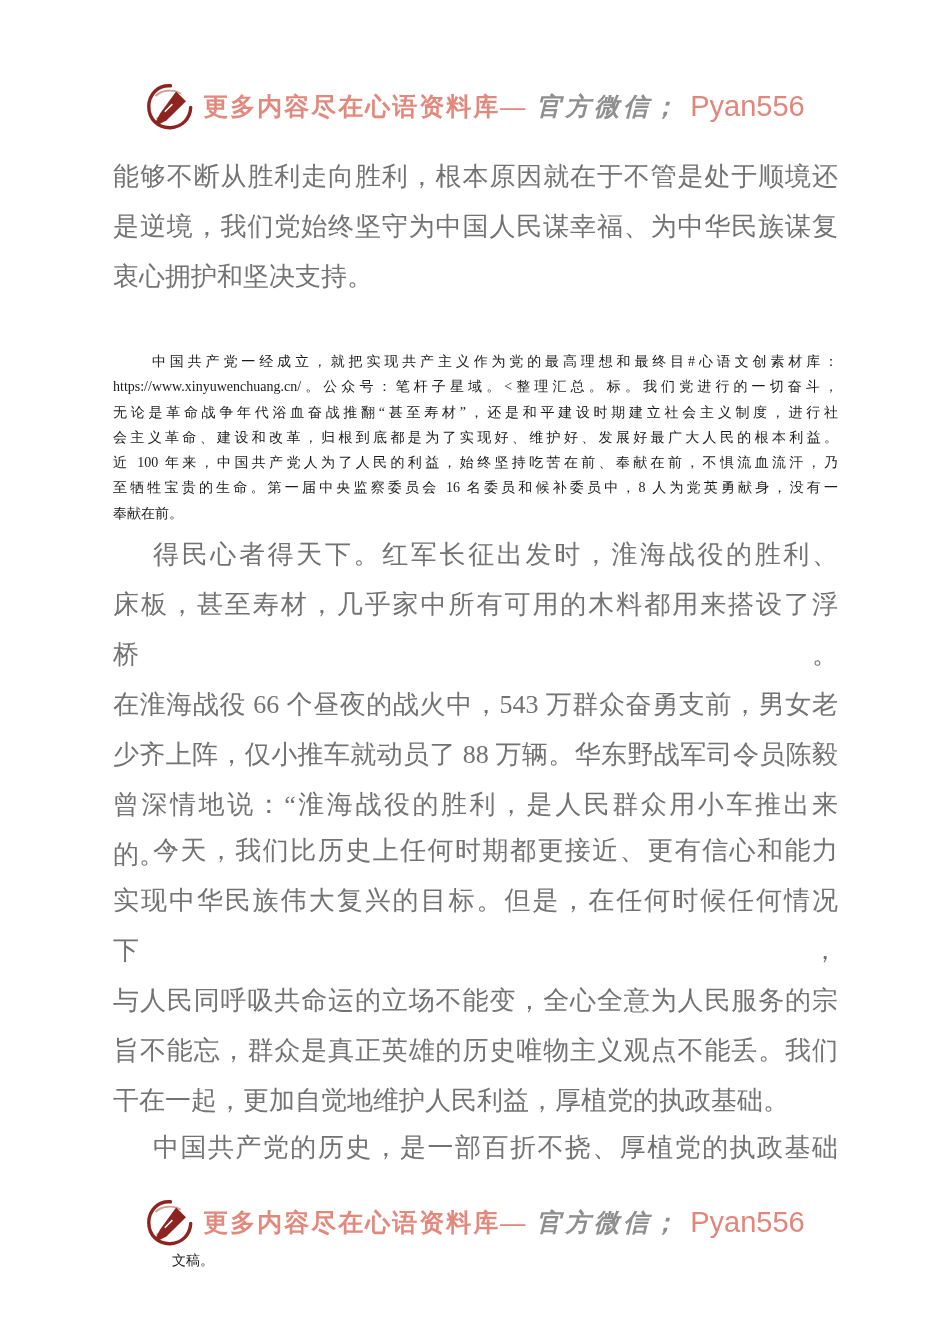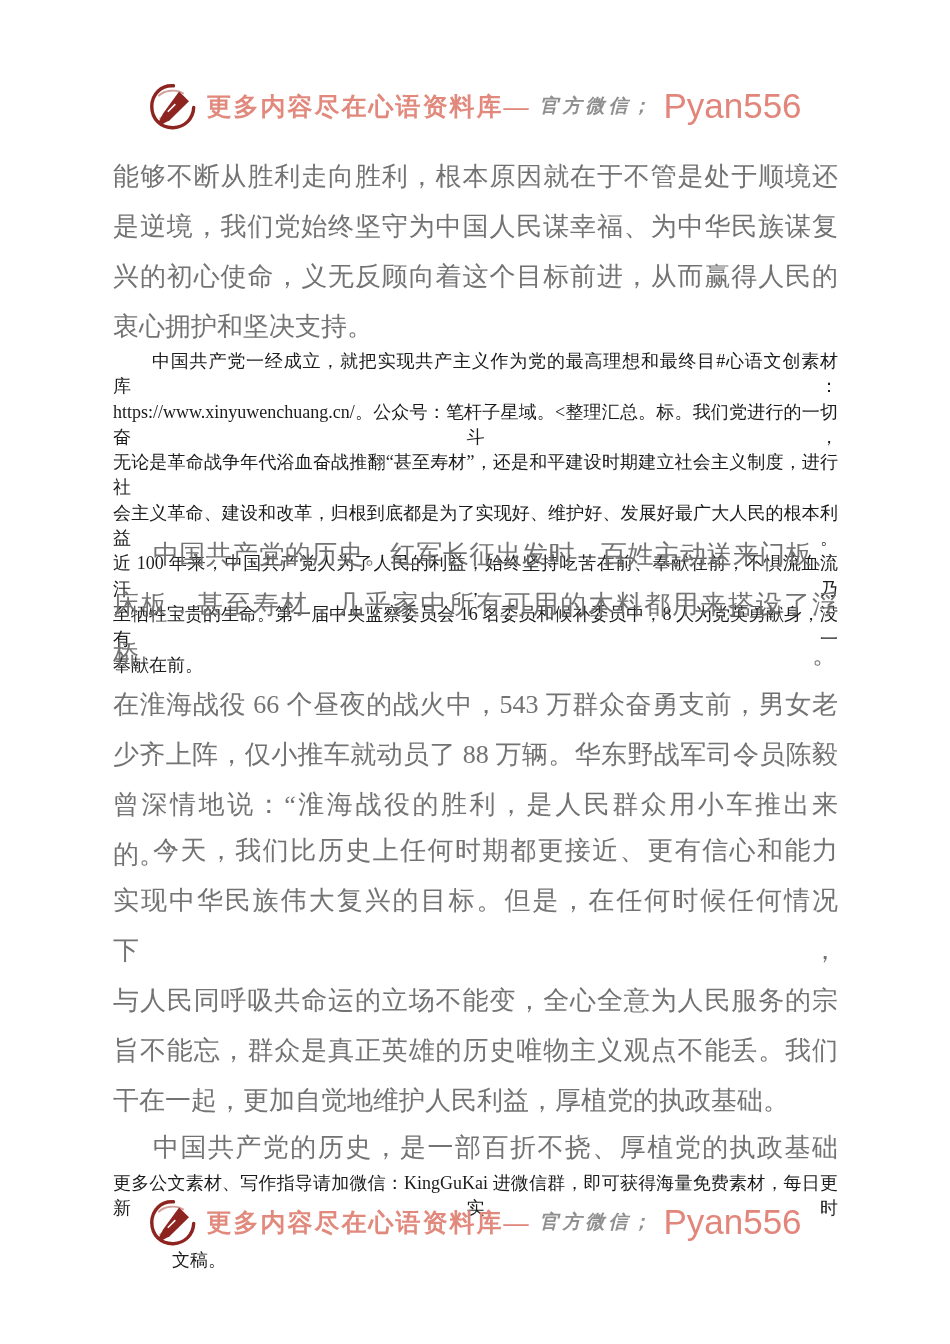--- a/index.html
+++ b/index.html
@@ -18,35 +18,35 @@
   }
   .banner-header{top:80px;}
   .banner-footer{top:1196px;}
   .logo{width:49px;height:49px;flex:0 0 auto;}
   .banner .cn{
     font-family:"Liberation Serif","DejaVu Serif",serif;
     font-size:25px;font-weight:700;color:#e2897d;letter-spacing:2px;white-space:nowrap;
   }
   .banner .wx{
     font-family:"DejaVu Serif","Liberation Serif",serif;
-    font-size:19px;font-weight:600;font-style:italic;color:#8f8f8f;
+    font-size:25px;font-weight:600;font-style:italic;color:#8f8f8f;
     letter-spacing:4px;white-space:nowrap;text-align:center;
   }
   .banner .wid{
     font-family:"Liberation Sans","DejaVu Sans",sans-serif;
-    font-size:35px;font-weight:400;color:#e2857a;white-space:nowrap;
+    font-size:29px;font-weight:400;color:#e2857a;white-space:nowrap;
   }
   
   .blk{position:absolute;left:113px;width:725px;}
   .line-lg{
     font-size:26px;line-height:50px;color:#737373;
     text-align:justify;white-space:nowrap0;
   }
   .line-sm{
-    font-size:18px;line-height:25.3px;color:#1b1b1b;
+    font-size:14px;line-height:25.3px;color:#1b1b1b;
     text-align:justify;
   }
   .full{text-align-last:justify;}
   .last{text-align-last:left;}
   .ind-lg{text-indent:40px;}
   .ind-sm{text-indent:39px;}
   .blk-p1{top:152px;}
   .blk-sm{top:349px;}
   .blk-p2{top:530px;}
   .blk-p3{top:826px;}
@@ -68,58 +68,54 @@
       <line x1="29" y1="23.5" x2="21" y2="31.5" stroke="#ffffff" stroke-width="1.6"></line>
     </svg>
     <span class="cn">更多内容尽在心语资料库—</span>
     <span class="wx">官方微信；</span>
     <span class="wid">Pyan556</span>
   </div>
 
   <div class="blk blk-p1">
     <div class="line-lg full">能够不断从胜利走向胜利，根本原因就在于不管是处于顺境还</div>
     <div class="line-lg full">是逆境，我们党始终坚守为中国人民谋幸福、为中华民族谋复</div>
-    <div class="line-lg full">兴的初心使命，义无反顾向着这个目标前进，从而赢得人民的</div>
     <div class="line-lg last">衷心拥护和坚决支持。</div>
   </div>
 
   <div class="blk blk-sm">
     <div class="line-sm full ind-sm">中国共产党一经成立，就把实现共产主义作为党的最高理想和最终目#心语文创素材库：</div>
     <div class="line-sm full">https://www.xinyuwenchuang.cn/。公众号：笔杆子星域。&lt;整理汇总。标。我们党进行的一切奋斗，</div>
     <div class="line-sm full">无论是革命战争年代浴血奋战推翻“甚至寿材”，还是和平建设时期建立社会主义制度，进行社</div>
     <div class="line-sm full">会主义革命、建设和改革，归根到底都是为了实现好、维护好、发展好最广大人民的根本利益。</div>
     <div class="line-sm full">近 100 年来，中国共产党人为了人民的利益，始终坚持吃苦在前、奉献在前，不惧流血流汗，乃</div>
     <div class="line-sm full">至牺牲宝贵的生命。第一届中央监察委员会 16 名委员和候补委员中，8 人为党英勇献身，没有一</div>
     <div class="line-sm last">奉献在前。</div>
   </div>
 
   <div class="blk blk-p2">
-    <div class="line-lg full ind-lg">中国共产党的历史。红军长征出发时，百姓主动送来门板、</div>
+    <div class="line-lg full ind-lg">得民心者得天下。红军长征出发时，淮海战役的胜利、</div>
     <div class="line-lg full">床板，甚至寿材，几乎家中所有可用的木料都用来搭设了浮桥。</div>
     <div class="line-lg full">在淮海战役 66 个昼夜的战火中，543 万群众奋勇支前，男女老</div>
     <div class="line-lg full">少齐上阵，仅小推车就动员了 88 万辆。华东野战军司令员陈毅</div>
     <div class="line-lg full">曾深情地说：“淮海战役的胜利，是人民群众用小车推出来</div>
     <div class="line-lg last">的。”</div>
   </div>
 
   <div class="blk blk-p3">
     <div class="line-lg full ind-lg">今天，我们比历史上任何时期都更接近、更有信心和能力</div>
     <div class="line-lg full">实现中华民族伟大复兴的目标。但是，在任何时候任何情况下，</div>
     <div class="line-lg full">与人民同呼吸共命运的立场不能变，全心全意为人民服务的宗</div>
     <div class="line-lg full">旨不能忘，群众是真正英雄的历史唯物主义观点不能丢。我们</div>
     <div class="line-lg last">干在一起，更加自觉地维护人民利益，厚植党的执政基础。</div>
   </div>
 
   <div class="blk blk-p4">
     <div class="line-lg full ind-lg">中国共产党的历史，是一部百折不挠、厚植党的执政基础</div>
   </div>
 
-  <div class="blk blk-note">
-    <div class="line-sm full">更多公文素材、写作指导请加微信：KingGuKai 进微信群，即可获得海量免费素材，每日更新实时</div>
-  </div>
 
   <div class="banner banner-footer">
     <svg class="logo" viewBox="0 0 52 52">
       <path d="M27 4 C14 3 4 13 4 26 C4 39.5 14 49 27 48.5 C39 48 48 39 48.5 27" fill="none" stroke="#8e2420" stroke-width="3.6" stroke-linecap="round"></path>
       <path d="M11 15 C17 8.5 30 7 38 12.5" fill="none" stroke="#d2a09a" stroke-width="2"></path>
       <path d="M12 39 C20 35 32 26 40 19" fill="none" stroke="#d2a09a" stroke-width="1.6"></path>
       <path d="M33 10 L43.5 20.5 L23 40.5 L13.5 45.5 L11 43 L16 33.5 Z" fill="#8e2420"></path>
       <line x1="29" y1="23.5" x2="21" y2="31.5" stroke="#ffffff" stroke-width="1.6"></line>
     </svg>
     <span class="cn">更多内容尽在心语资料库—</span>

